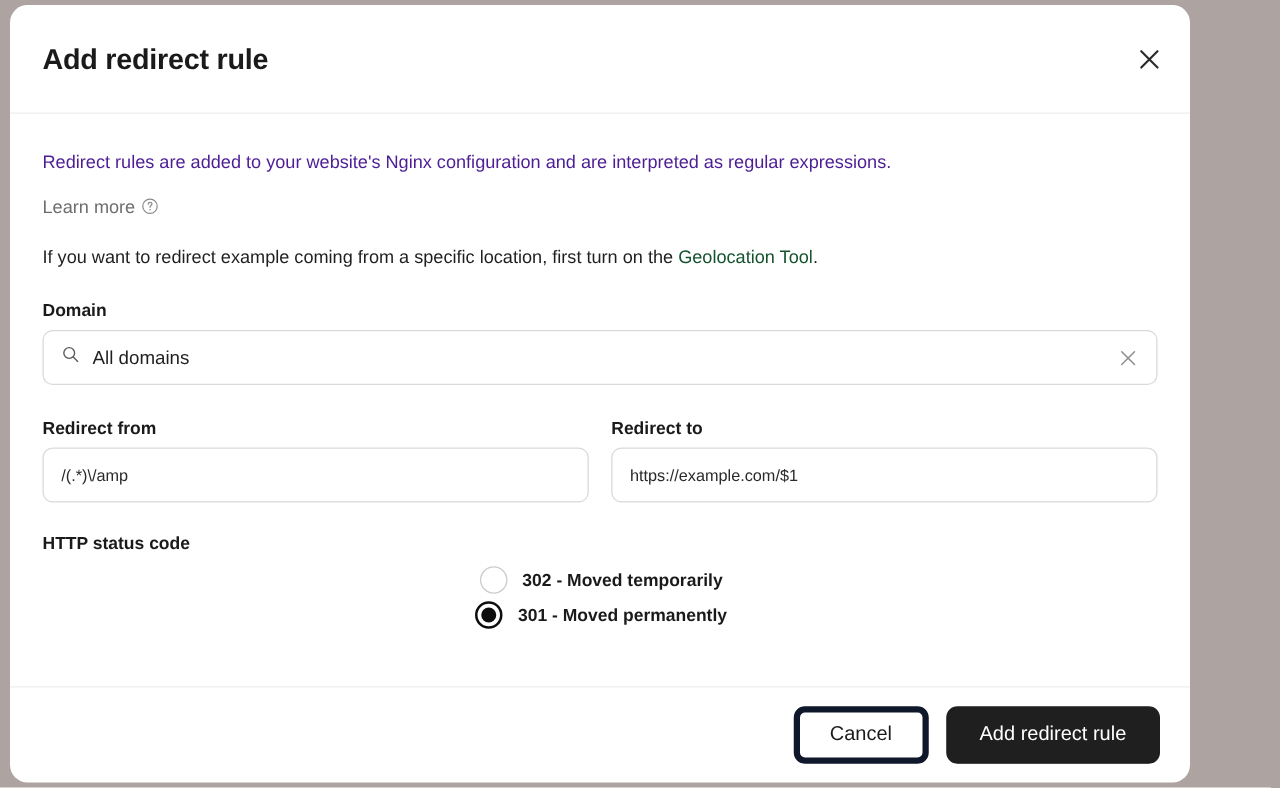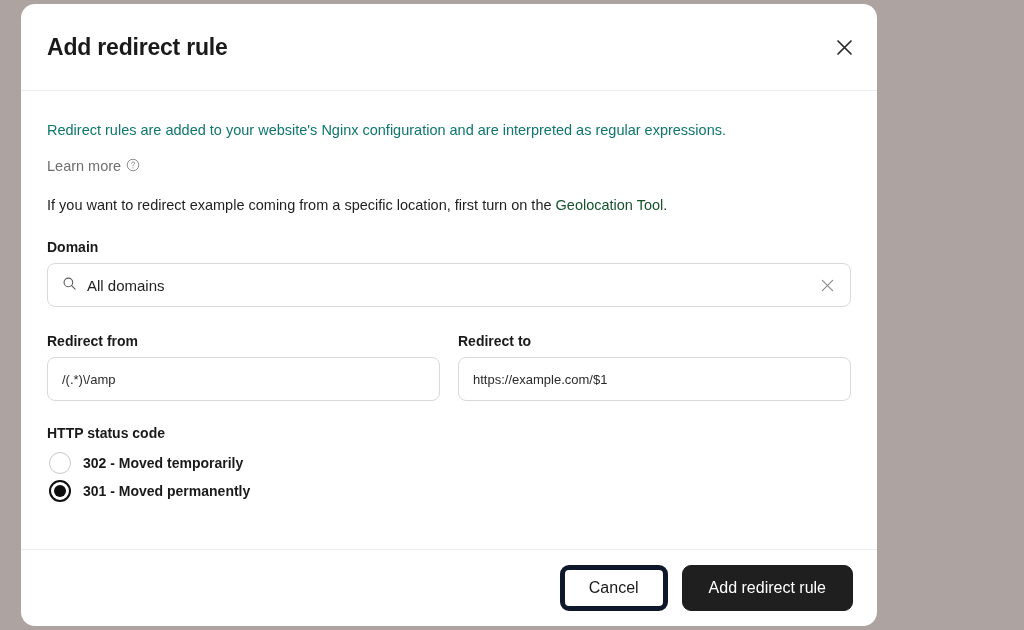--- a/index.html
+++ b/index.html
@@ -10,22 +10,22 @@
   }
   body {
     background: #ada3a0;
     font-family: "Liberation Sans", sans-serif;
     -webkit-font-smoothing: antialiased;
   }
 
   
   .modal {
     position: absolute;
-    left: 21px;  top: 4px;
-    width: 856px; height: 622px;
+    left: 8px;  top: 4px;
+    width: 944px; height: 622px;
     background: #ffffff;
     border-radius: 14px;
     display: flex;
     flex-direction: column;
     overflow: hidden;
   }
 
   
   .modal-header {
     position: relative;
@@ -58,21 +58,21 @@
   .modal-body {
     flex: 1 1 auto;
     padding: 0 26px;
     position: relative;
   }
 
   .intro {
     margin-top: 28px;
     font-size: 14.5px;
     line-height: 1.55;
-    color: #0f766e;
+    color: #4c1d95;
   }
   .learn-more {
     display: inline-flex;
     gap: 5px;
     font-size: 14.5px;
     color: #6e6e6e;
     cursor: pointer;
     margin-top: 17px;
   }
   .help-icon { display: block; color: #8a8a8a; }
@@ -146,20 +146,21 @@
     outline: none;
   }
 
   .group-status { margin-top: 24px; }
   .radio-row {
     display: flex;
     align-items: center;
     height: 28px;
     cursor: pointer;
     margin-left: 2px;
+    justify-content: center;
   }
   .radio {
     width: 22px; height: 22px;
     border-radius: 50%;
     flex: 0 0 auto;
     margin-right: 12px;
     background: #fff;
     border: 1.5px solid #cfc9c7;
     position: relative;
   }

